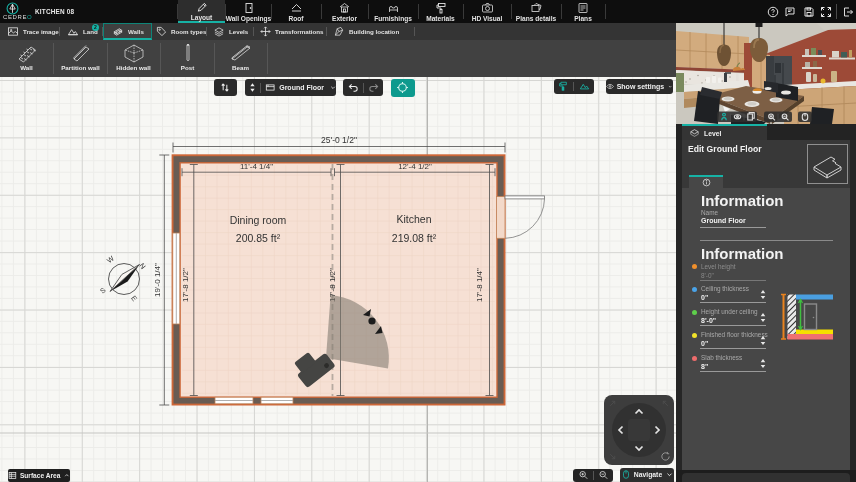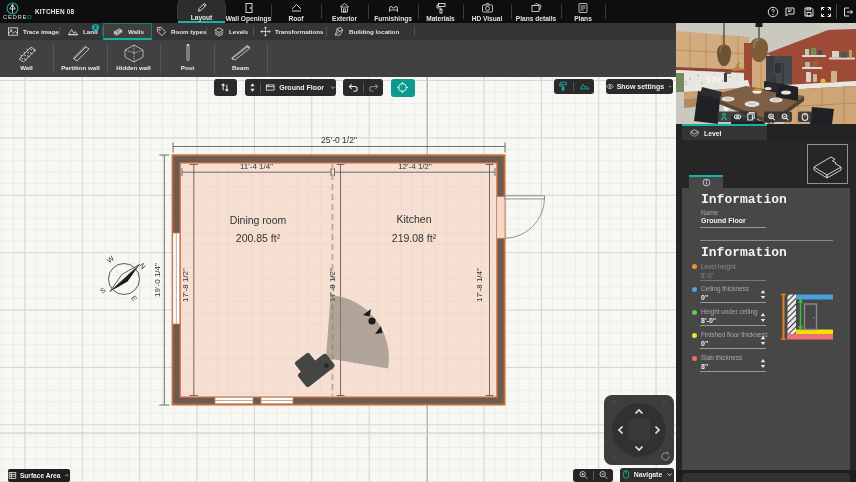--- a/index.html
+++ b/index.html
@@ -61,21 +61,21 @@
   
   #panel { left:676px; top:23px; width:180px; height:459px; background:#262626; z-index:28; }
   #view3d { position:absolute; left:676px; top:23px; width:180px; height:101px; overflow:hidden; z-index:29; }
   #tabrow { position:absolute; left:676px; top:124px; width:180px; height:16px; background:#232323; z-index:29; }
   #leveltab { position:absolute; left:682px; top:124px; width:85px; height:16px; background:#343434;
     border-top:2px solid #16b2a5; display:flex; align-items:center; z-index:30; color:#eee; }
   #phead { position:absolute; left:682px; top:140px; width:168px; height:48px; background:#383838; z-index:29; }
   #pbody { position:absolute; left:682px; top:188px; width:168px; height:282px; background:#474747; z-index:29; }
   #subtab { position:absolute; left:689px; top:175px; width:34px; height:13px; background:#474747;
     border-top:2px solid #16b2a5; display:flex; align-items:center; justify-content:center; z-index:30; }
-  .sechead { position:absolute; color:#f2f2f2; font-size:13px; font-weight:bold; z-index:31;font-family:Liberation Mono, monospace; }
+  .sechead { position:absolute; color:#f2f2f2; font-size:15px; font-weight:bold; z-index:31; }
   .flabel { position:absolute; color:#a9a9a9; font-size:6.4px; z-index:31; }
   .fvalue { position:absolute; color:#f0f0f0; font-size:7px; font-weight:bold; z-index:31; }
   .funder { position:absolute; height:1px; background:#9a9a9a; z-index:31; }
   .dot { position:absolute; width:5px; height:5px; border-radius:50%; z-index:31; }
   .stepper { position:absolute; width:8px; color:#e8e8e8; z-index:31; }
 </style>
 </head>
 <body>
 <div id="app">
 
@@ -654,20 +654,23 @@
     </svg>
   </div>
   <div id="tabrow"></div>
   <div id="leveltab">
     <svg style="margin-left:7px" width="11" height="10" viewBox="0 0 24 24" fill="none" stroke="#e8e8e8" stroke-width="1.8">
         <path d="M3 9l9-5 9 5-9 5z"></path>
         <path d="M3 9v6l9 5 9-5V9" opacity=".7"></path>
       </svg>
     <div style="font-size:6.8px;font-weight:bold;margin-left:4px;color:#f0f0f0">Level</div>
   </div>
+  <div id="phead">
+    <div class="abs" style="left:6px;top:4px;font-size:8.6px;font-weight:bold;color:#f2f2f2;white-space:nowrap">Edit Ground Floor</div>
+  </div>
   <div class="abs" style="left:807px;top:144px;width:41px;height:40px;border:1px solid #909090;z-index:31">
     <svg width="39" height="38" viewBox="0 0 39 38" fill="none" stroke="#cfcfcf" stroke-width="1">
         <path d="M6 22l17-10 4 2.3-2.5 1.5 3.5 2-1 .6 6 3.6-14 8z"></path>
         <path d="M6 22v3l13 8v-3M33 22v3l-14 8M19 30v3"></path>
       </svg>
   </div>
   <div id="pbody"></div>
   <div id="subtab">
     <svg width="9" height="9" viewBox="0 0 24 24" fill="none" stroke="#e8e8e8" stroke-width="2">
         <circle cx="12" cy="12" r="9"></circle>

